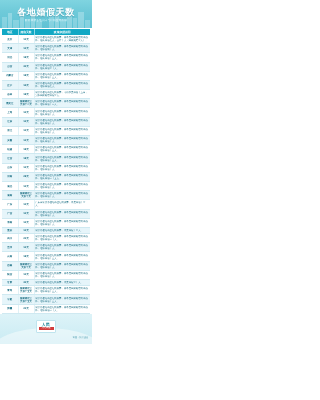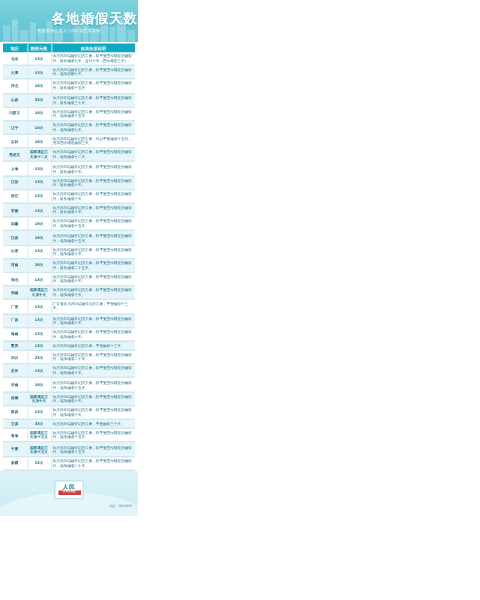--- a/index.html
+++ b/index.html
@@ -31,21 +31,21 @@
   .b8{left:49px;width:5px;height:12px;}
   .b9{left:55px;width:4px;height:16px;background:#d2f0f6;}
   .b10{left:60px;width:6px;height:9px;}
   .b11{left:67px;width:5px;height:14px;background:#d2f0f6;}
   .b12{left:73px;width:4px;height:10px;}
   .b13{left:78px;width:6px;height:16px;background:#d2f0f6;}
   .b14{left:85px;width:5px;height:8px;}
 
   .banner-title {
     position:absolute; top:6px; left:0; right:0;
-    text-align:right; color:#ffffff;
+    text-align:center; color:#ffffff;
     font-size:9px; font-weight:bold;
     letter-spacing:.6px;
     text-shadow:0 1px 1px rgba(20,110,130,.45);
     white-space:nowrap;
   }
   .banner-sub {
     position:absolute; top:18px; left:0; right:0;
     text-align:center; color:#e8fbff;
     font-size:2.6px; letter-spacing:.2px;
     white-space:nowrap;

